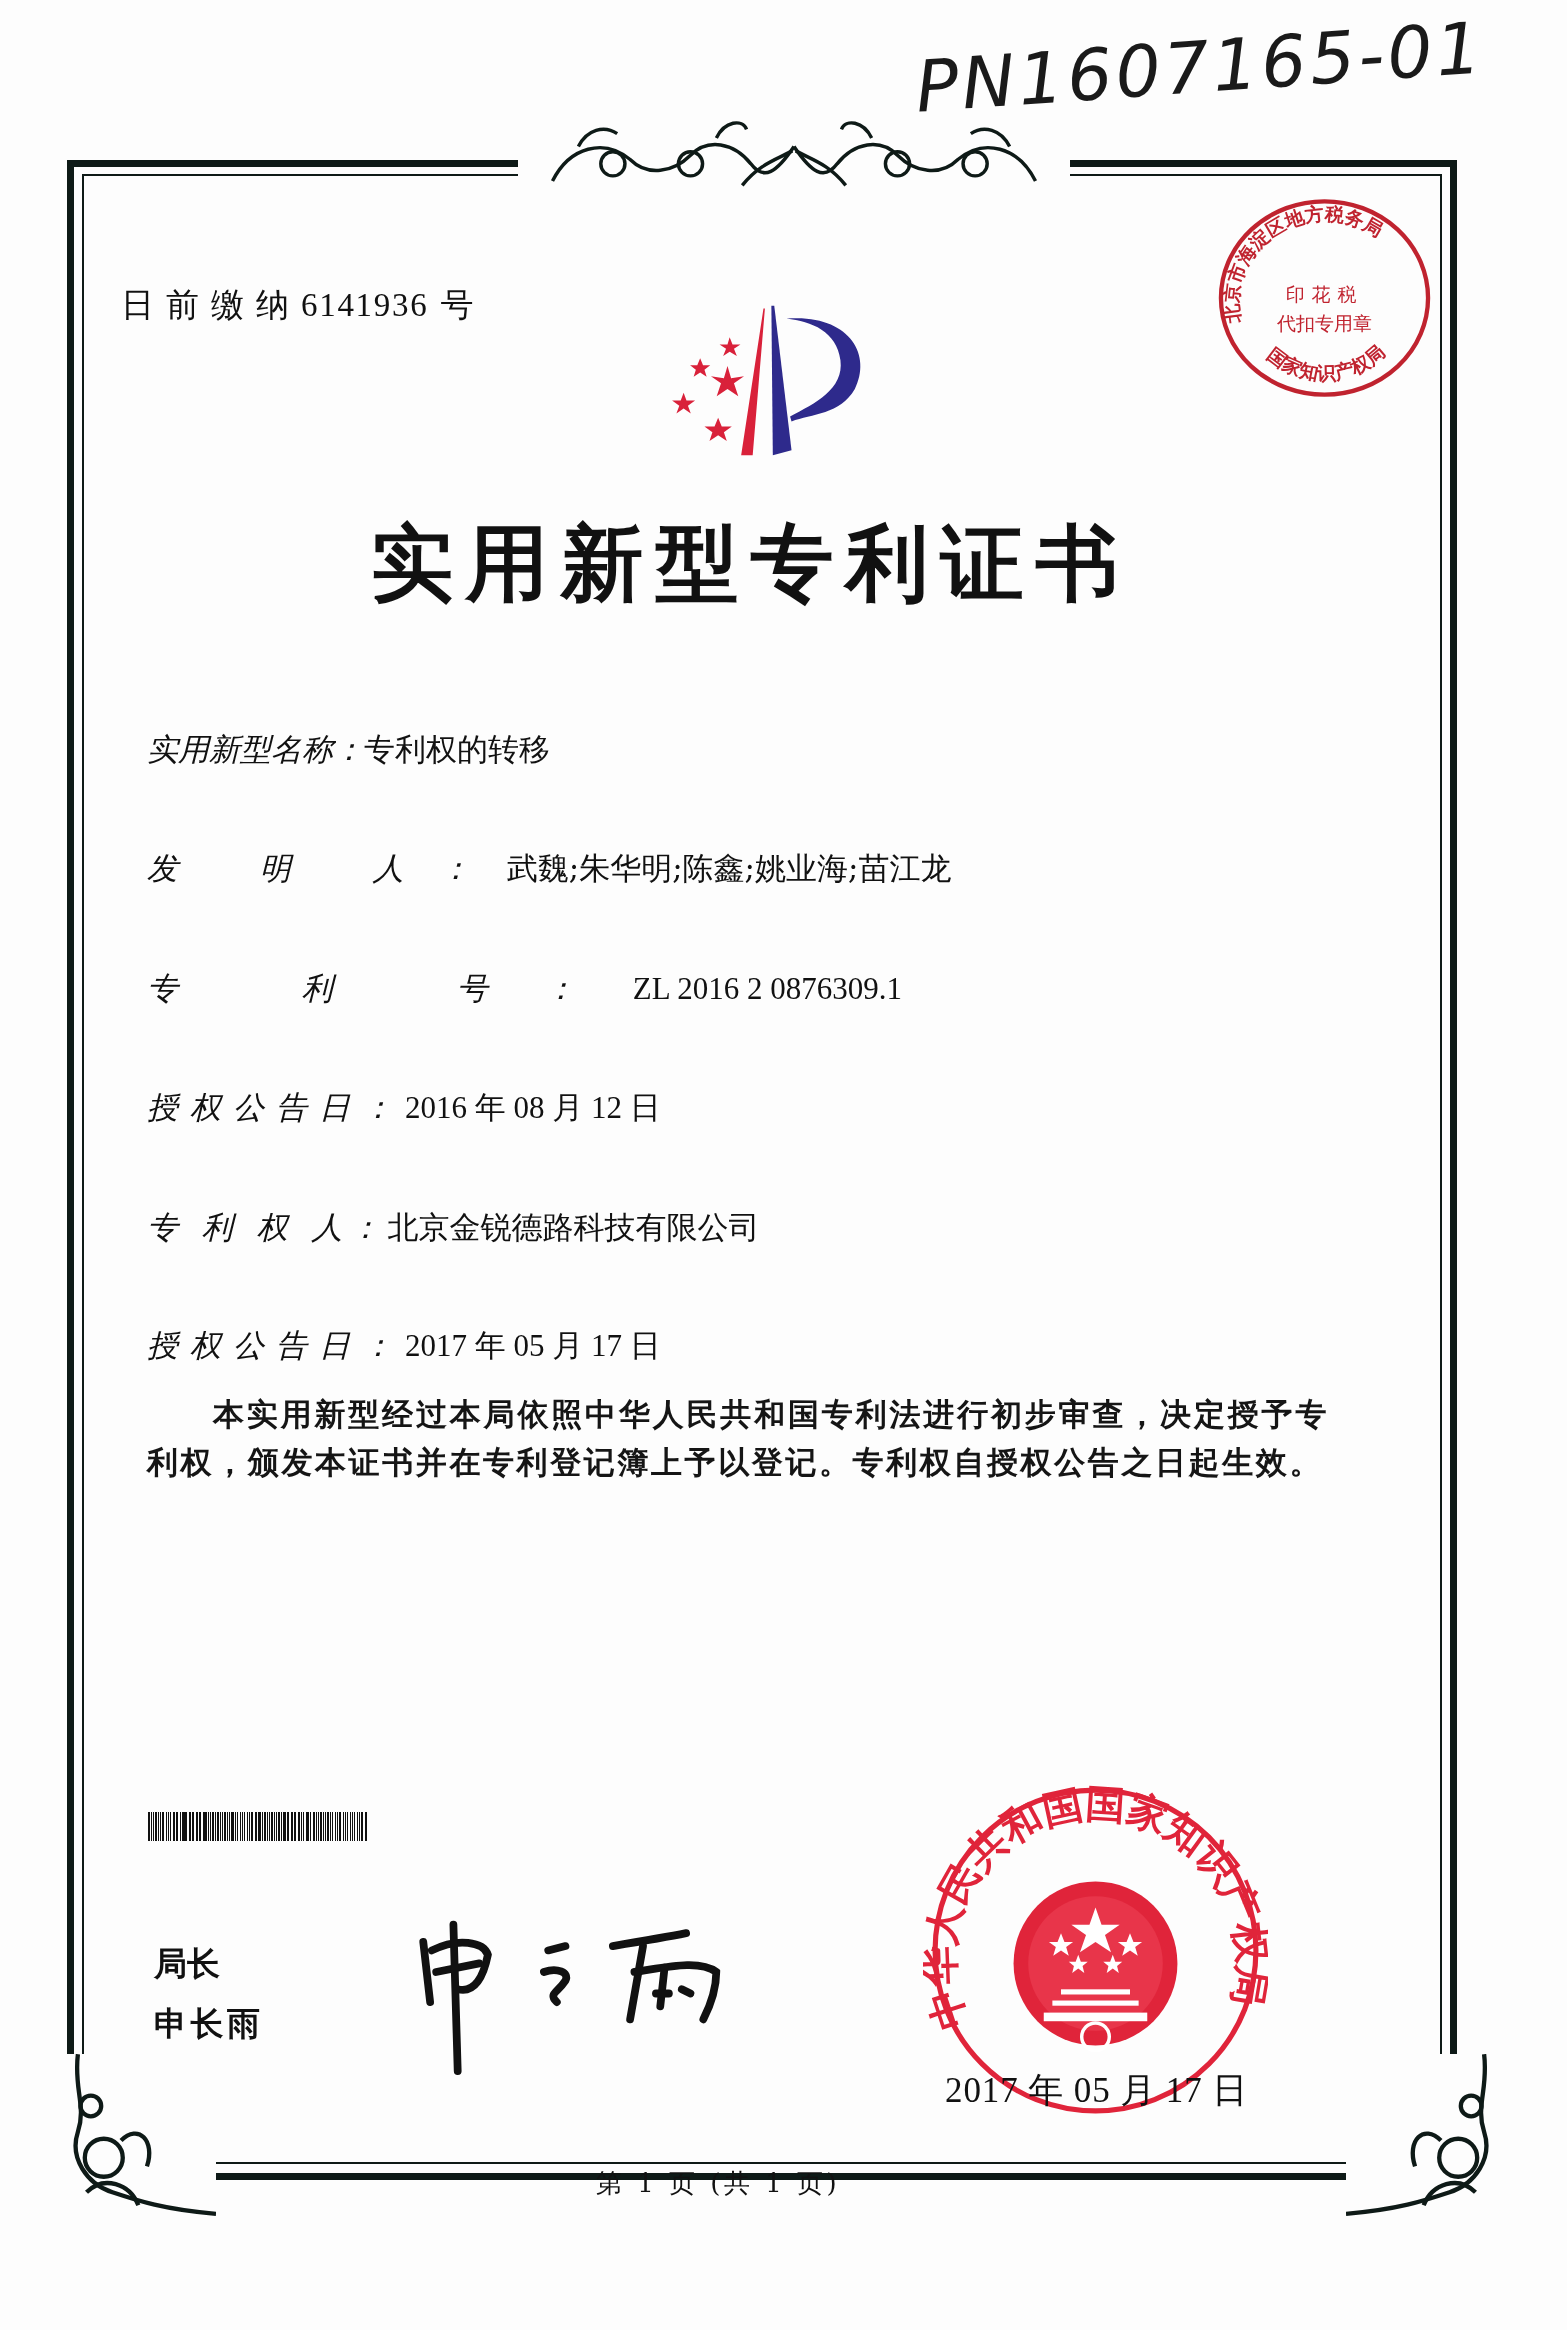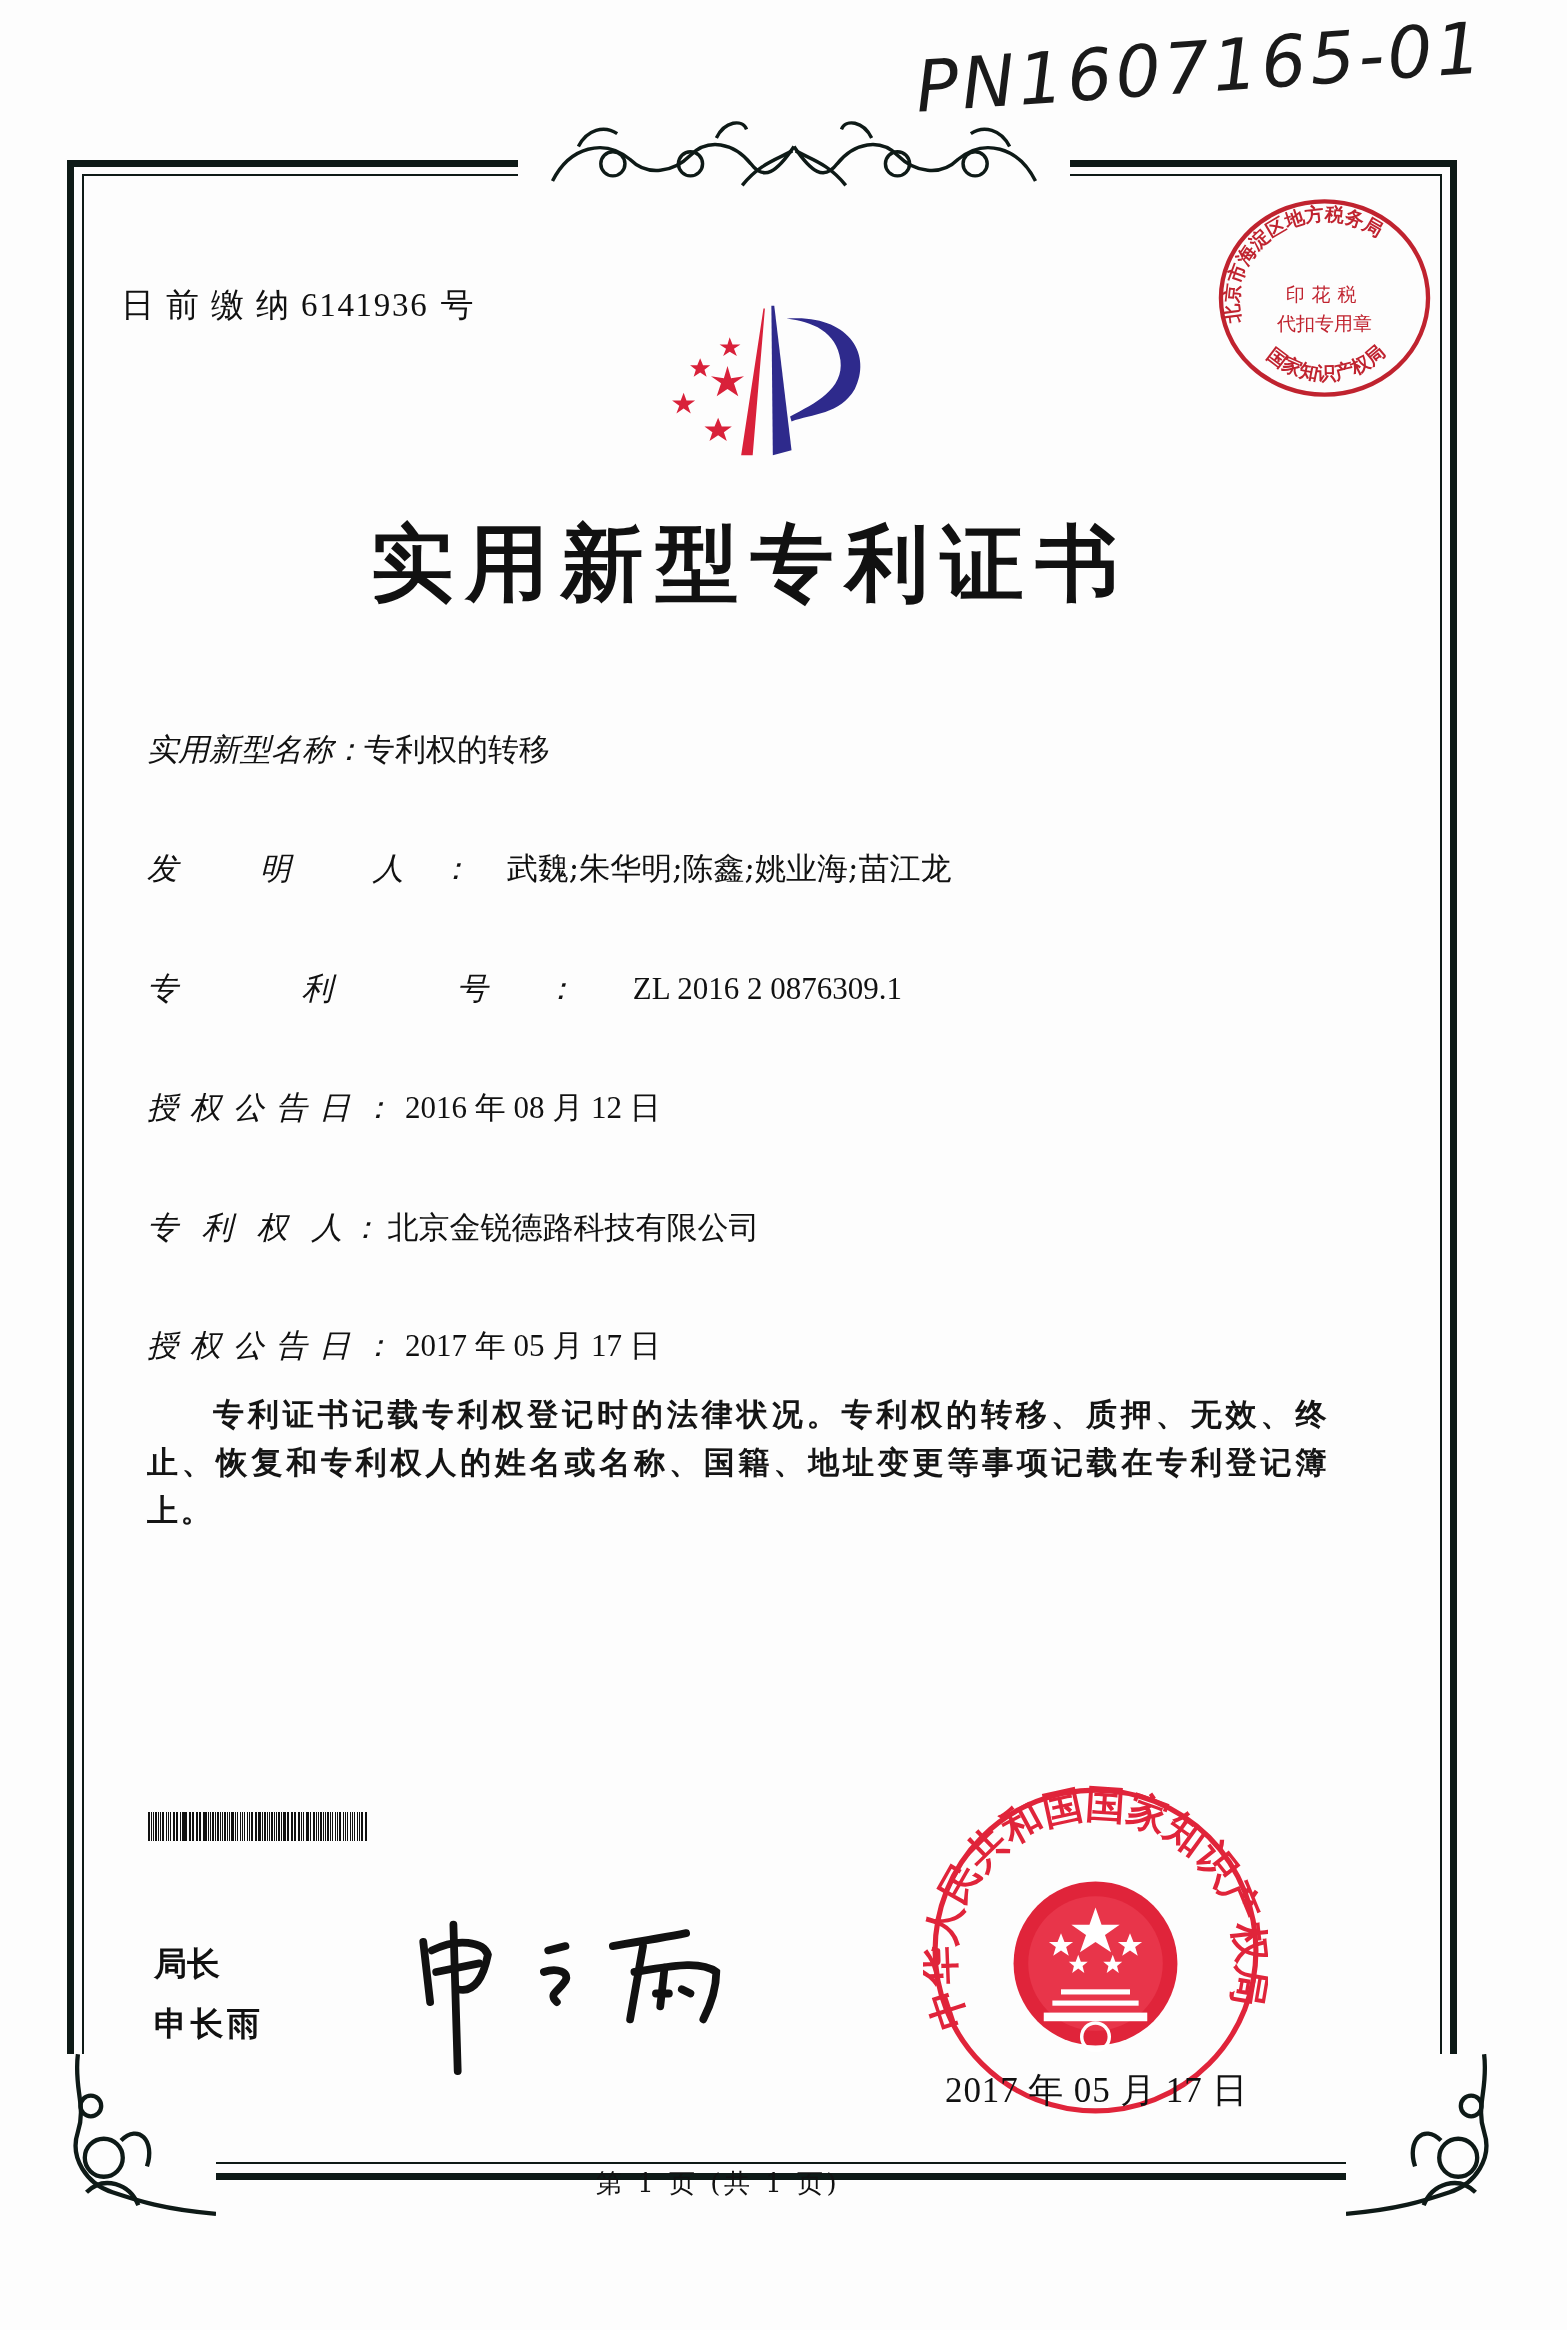--- a/index.html
+++ b/index.html
@@ -175,21 +175,21 @@
   <span class="label spaced-4">授权公告日：</span><span class="mono-num">2016 年 08 月 12 日</span>
 </div>
 <div class="field f-owner">
   <span class="label" style="letter-spacing:7px">专 利 权 人：</span><span>北京金锐德路科技有限公司</span>
 </div>
 <div class="field f-grant">
   <span class="label spaced-4">授权公告日：</span><span class="mono-num">2017 年 05 月 17 日</span>
 </div>
 
 <div class="body-text">
-  <p>专利证书记载专利权登记时的法律状况。专利权的转移、质押、无效、终止、恢复和专利权人的姓名或名称、国籍、地址变更等事项记载在专利登记簿上。</p>
+  <p>本实用新型经过本局依照中华人民共和国专利法进行初步审查，决定授予专利权，颁发本证书并在专利登记簿上予以登记。专利权自授权公告之日起生效。</p>
 </div>
 
 <div class="barcode" id="barcode">
     <span style="width: 1.7px; margin-right: 1.7px;"></span>
     <span style="width: 0.9px; margin-right: 0.9px;"></span>
     <span style="width: 0.9px; margin-right: 0.9px;"></span>
     <span style="width: 1.7px; margin-right: 1.7px;"></span>
     <span style="width: 0.9px; margin-right: 0.9px;"></span>
     <span style="width: 0.9px; margin-right: 0.9px;"></span>
     <span style="width: 2.6px; margin-right: 1.7px;"></span>

